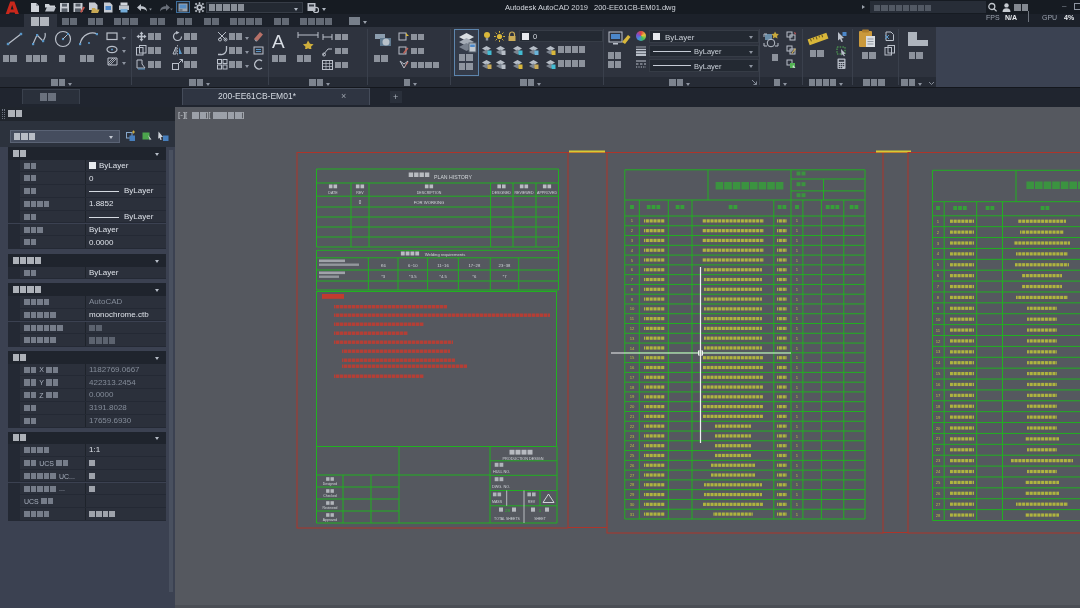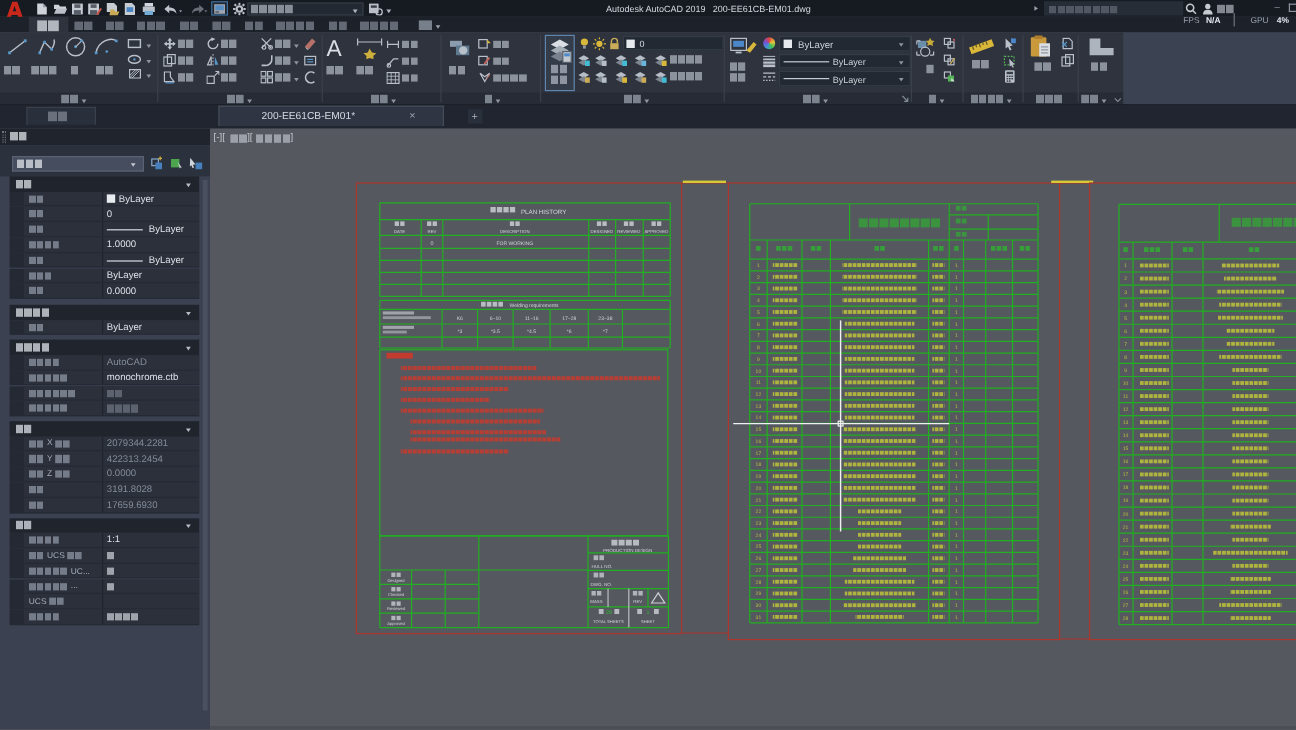--- a/index.html
+++ b/index.html
@@ -1098,21 +1098,21 @@
 <div style="left:8px;top:185.10000000000002px;width:158px;height:12.8px;background:#242934"></div>
 <div style="left:20px;top:185.10000000000002px;width:146px;height:11.8px;background:#2b303b"></div>
 <div style="left:85px;top:185.10000000000002px;width:1px;height:11.8px;background:#1e232b"></div>
 <i class="z" style="left:24px;top:188.10000000000002px;width:12.2px;height:6.2px;background:repeating-linear-gradient(90deg,rgba(167,175,189,.6) 0 5.6px,transparent 5.6px 6.6px)"></i>
 <div style="left:89px;top:191.3px;width:30px;height:1px;background:#d5dae1"></div>
 <span class="t" style="left:124px;top:187.3px;font-size:8px;color:#dde1e8">ByLayer</span>
 <div style="left:8px;top:197.90000000000003px;width:158px;height:12.8px;background:#242934"></div>
 <div style="left:20px;top:197.90000000000003px;width:146px;height:11.8px;background:#2b303b"></div>
 <div style="left:85px;top:197.90000000000003px;width:1px;height:11.8px;background:#1e232b"></div>
 <i class="z" style="left:24px;top:200.90000000000003px;width:25.4px;height:6.2px;background:repeating-linear-gradient(90deg,rgba(167,175,189,.6) 0 5.6px,transparent 5.6px 6.6px)"></i>
-<span class="t" style="left:89px;top:200.10000000000002px;font-size:8px;color:#dde1e8">1.0000</span>
+<span class="t" style="left:89px;top:200.10000000000002px;font-size:8px;color:#dde1e8">1.8852</span>
 <div style="left:8px;top:210.70000000000005px;width:158px;height:12.8px;background:#242934"></div>
 <div style="left:20px;top:210.70000000000005px;width:146px;height:11.8px;background:#2b303b"></div>
 <div style="left:85px;top:210.70000000000005px;width:1px;height:11.8px;background:#1e232b"></div>
 <i class="z" style="left:24px;top:213.70000000000005px;width:12.2px;height:6.2px;background:repeating-linear-gradient(90deg,rgba(167,175,189,.6) 0 5.6px,transparent 5.6px 6.6px)"></i>
 <div style="left:89px;top:216.50000000000006px;width:30px;height:1.6px;background:#d5dae1"></div>
 <span class="t" style="left:124px;top:212.90000000000003px;font-size:8px;color:#dde1e8">ByLayer</span>
 <div style="left:8px;top:223.50000000000006px;width:158px;height:12.8px;background:#242934"></div>
 <div style="left:20px;top:223.50000000000006px;width:146px;height:11.8px;background:#2b303b"></div>
 <div style="left:85px;top:223.50000000000006px;width:1px;height:11.8px;background:#1e232b"></div>
 <i class="z" style="left:24px;top:226.50000000000006px;width:18.8px;height:6.2px;background:repeating-linear-gradient(90deg,rgba(167,175,189,.6) 0 5.6px,transparent 5.6px 6.6px)"></i>
@@ -1155,21 +1155,21 @@
 <i class="z" style="left:89px;top:337.3000000000001px;width:26.2px;height:6.4px;background:repeating-linear-gradient(90deg,rgba(132,140,153,.55) 0 5.8px,transparent 5.8px 6.8px)"></i>
 <div style="left:8px;top:351.10000000000014px;width:158px;height:12.5px;background:#1f242d"></div>
 <i class="z" style="left:13px;top:353.90000000000015px;width:13.4px;height:6.8px;background:repeating-linear-gradient(90deg,rgba(228,232,238,.72) 0 6.2px,transparent 6.2px 7.2px)"></i>
 <i style="left:155px;top:356.60000000000014px;width:0;height:0;border-left:2.5px solid transparent;border-right:2.5px solid transparent;border-top:3.2px solid #b6bdc7"></i>
 <div style="left:8px;top:363.60000000000014px;width:158px;height:12.8px;background:#242934"></div>
 <div style="left:20px;top:363.60000000000014px;width:146px;height:11.8px;background:#2b303b"></div>
 <div style="left:85px;top:363.60000000000014px;width:1px;height:11.8px;background:#1e232b"></div>
 <i class="z" style="left:24px;top:366.60000000000014px;width:12.2px;height:6.2px;background:repeating-linear-gradient(90deg,rgba(167,175,189,.6) 0 5.6px,transparent 5.6px 6.6px)"></i>
 <span class="t" style="left:39.2px;top:366.40000000000015px;font-size:7px;color:#a7afbd">X</span>
 <i class="z" style="left:46.2px;top:366.60000000000014px;width:12.2px;height:6.2px;background:repeating-linear-gradient(90deg,rgba(167,175,189,.6) 0 5.6px,transparent 5.6px 6.6px)"></i>
-<span class="t" style="left:89px;top:365.8000000000001px;font-size:8px;color:#848c99">2079344.2281</span>
+<span class="t" style="left:89px;top:365.8000000000001px;font-size:8px;color:#848c99">1182769.0667</span>
 <div style="left:8px;top:376.40000000000015px;width:158px;height:12.8px;background:#242934"></div>
 <div style="left:20px;top:376.40000000000015px;width:146px;height:11.8px;background:#2b303b"></div>
 <div style="left:85px;top:376.40000000000015px;width:1px;height:11.8px;background:#1e232b"></div>
 <i class="z" style="left:24px;top:379.40000000000015px;width:12.2px;height:6.2px;background:repeating-linear-gradient(90deg,rgba(167,175,189,.6) 0 5.6px,transparent 5.6px 6.6px)"></i>
 <span class="t" style="left:39.2px;top:379.20000000000016px;font-size:7px;color:#a7afbd">Y</span>
 <i class="z" style="left:46.2px;top:379.40000000000015px;width:12.2px;height:6.2px;background:repeating-linear-gradient(90deg,rgba(167,175,189,.6) 0 5.6px,transparent 5.6px 6.6px)"></i>
 <span class="t" style="left:89px;top:378.60000000000014px;font-size:8px;color:#848c99">422313.2454</span>
 <div style="left:8px;top:389.20000000000016px;width:158px;height:12.8px;background:#242934"></div>
 <div style="left:20px;top:389.20000000000016px;width:146px;height:11.8px;background:#2b303b"></div>
 <div style="left:85px;top:389.20000000000016px;width:1px;height:11.8px;background:#1e232b"></div>

